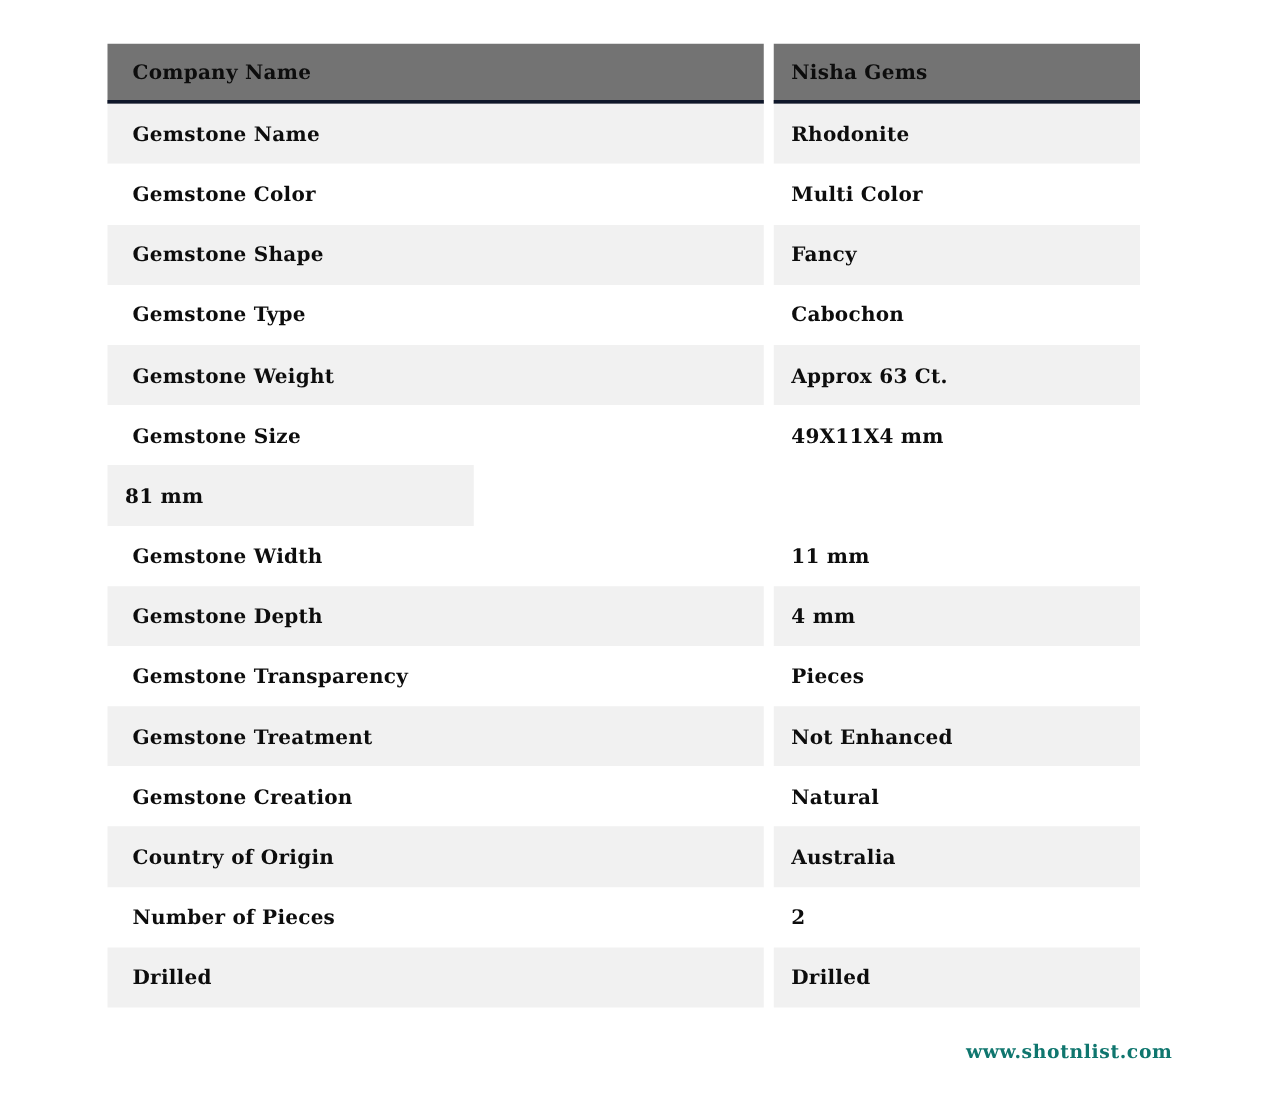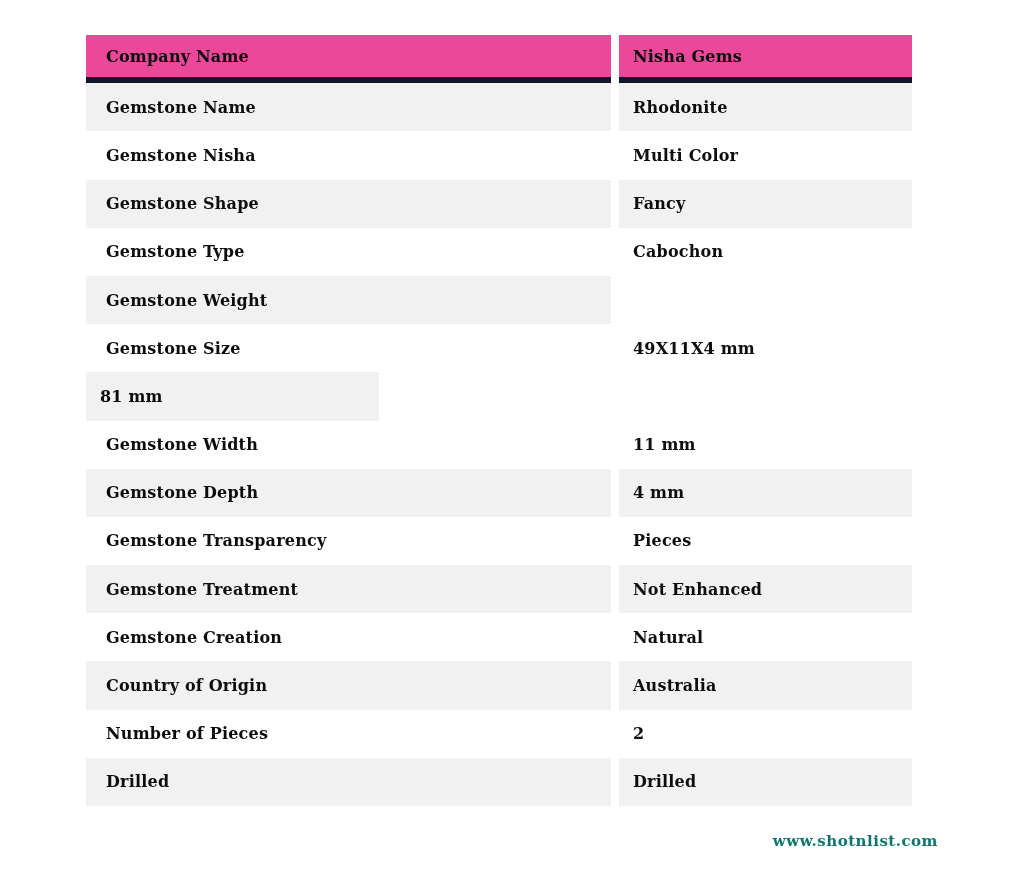--- a/index.html
+++ b/index.html
@@ -38,22 +38,22 @@
   }
   .cell.left {
     width: 525px;
     padding-left: 20px;
   }
   .cell.right {
     width: 293px;
     padding-left: 14px;
   }
   .row.header .cell {
-    background: #ec4899;
-    border-bottom: 6px solid #0f172a;
+    background: #737373;
+    border-bottom: 3px solid #0f172a;
   }
   .rows .row:nth-child(odd) .cell {
     background: #f1f1f1;
   }
   .rows .row:nth-child(even) .cell {
     background: #ffffff;
   }
   .watermark {
     position: absolute;
     top: 832px;
@@ -71,33 +71,34 @@
   <div class="row header">
     <div class="cell left">Company Name</div>
     <div class="cell right">Nisha Gems</div>
   </div>
   <div class="rows" id="rows-container">
       <div class="row data">
         <div class="cell left">Gemstone Name</div>
         <div class="cell right">Rhodonite</div>
       </div>
       <div class="row data">
-        <div class="cell left">Gemstone Nisha</div>
+        <div class="cell left">Gemstone Color</div>
         <div class="cell right">Multi Color</div>
       </div>
       <div class="row data">
         <div class="cell left">Gemstone Shape</div>
         <div class="cell right">Fancy</div>
       </div>
       <div class="row data">
         <div class="cell left">Gemstone Type</div>
         <div class="cell right">Cabochon</div>
       </div>
       <div class="row data">
         <div class="cell left">Gemstone Weight</div>
+        <div class="cell right">Approx 63 Ct.</div>
       </div>
       <div class="row data">
         <div class="cell left">Gemstone Size</div>
         <div class="cell right">49X11X4 mm</div>
       </div>
       <div class="row data">
         <div class="cell right">81 mm</div>
       </div>
       <div class="row data">
         <div class="cell left">Gemstone Width</div>

